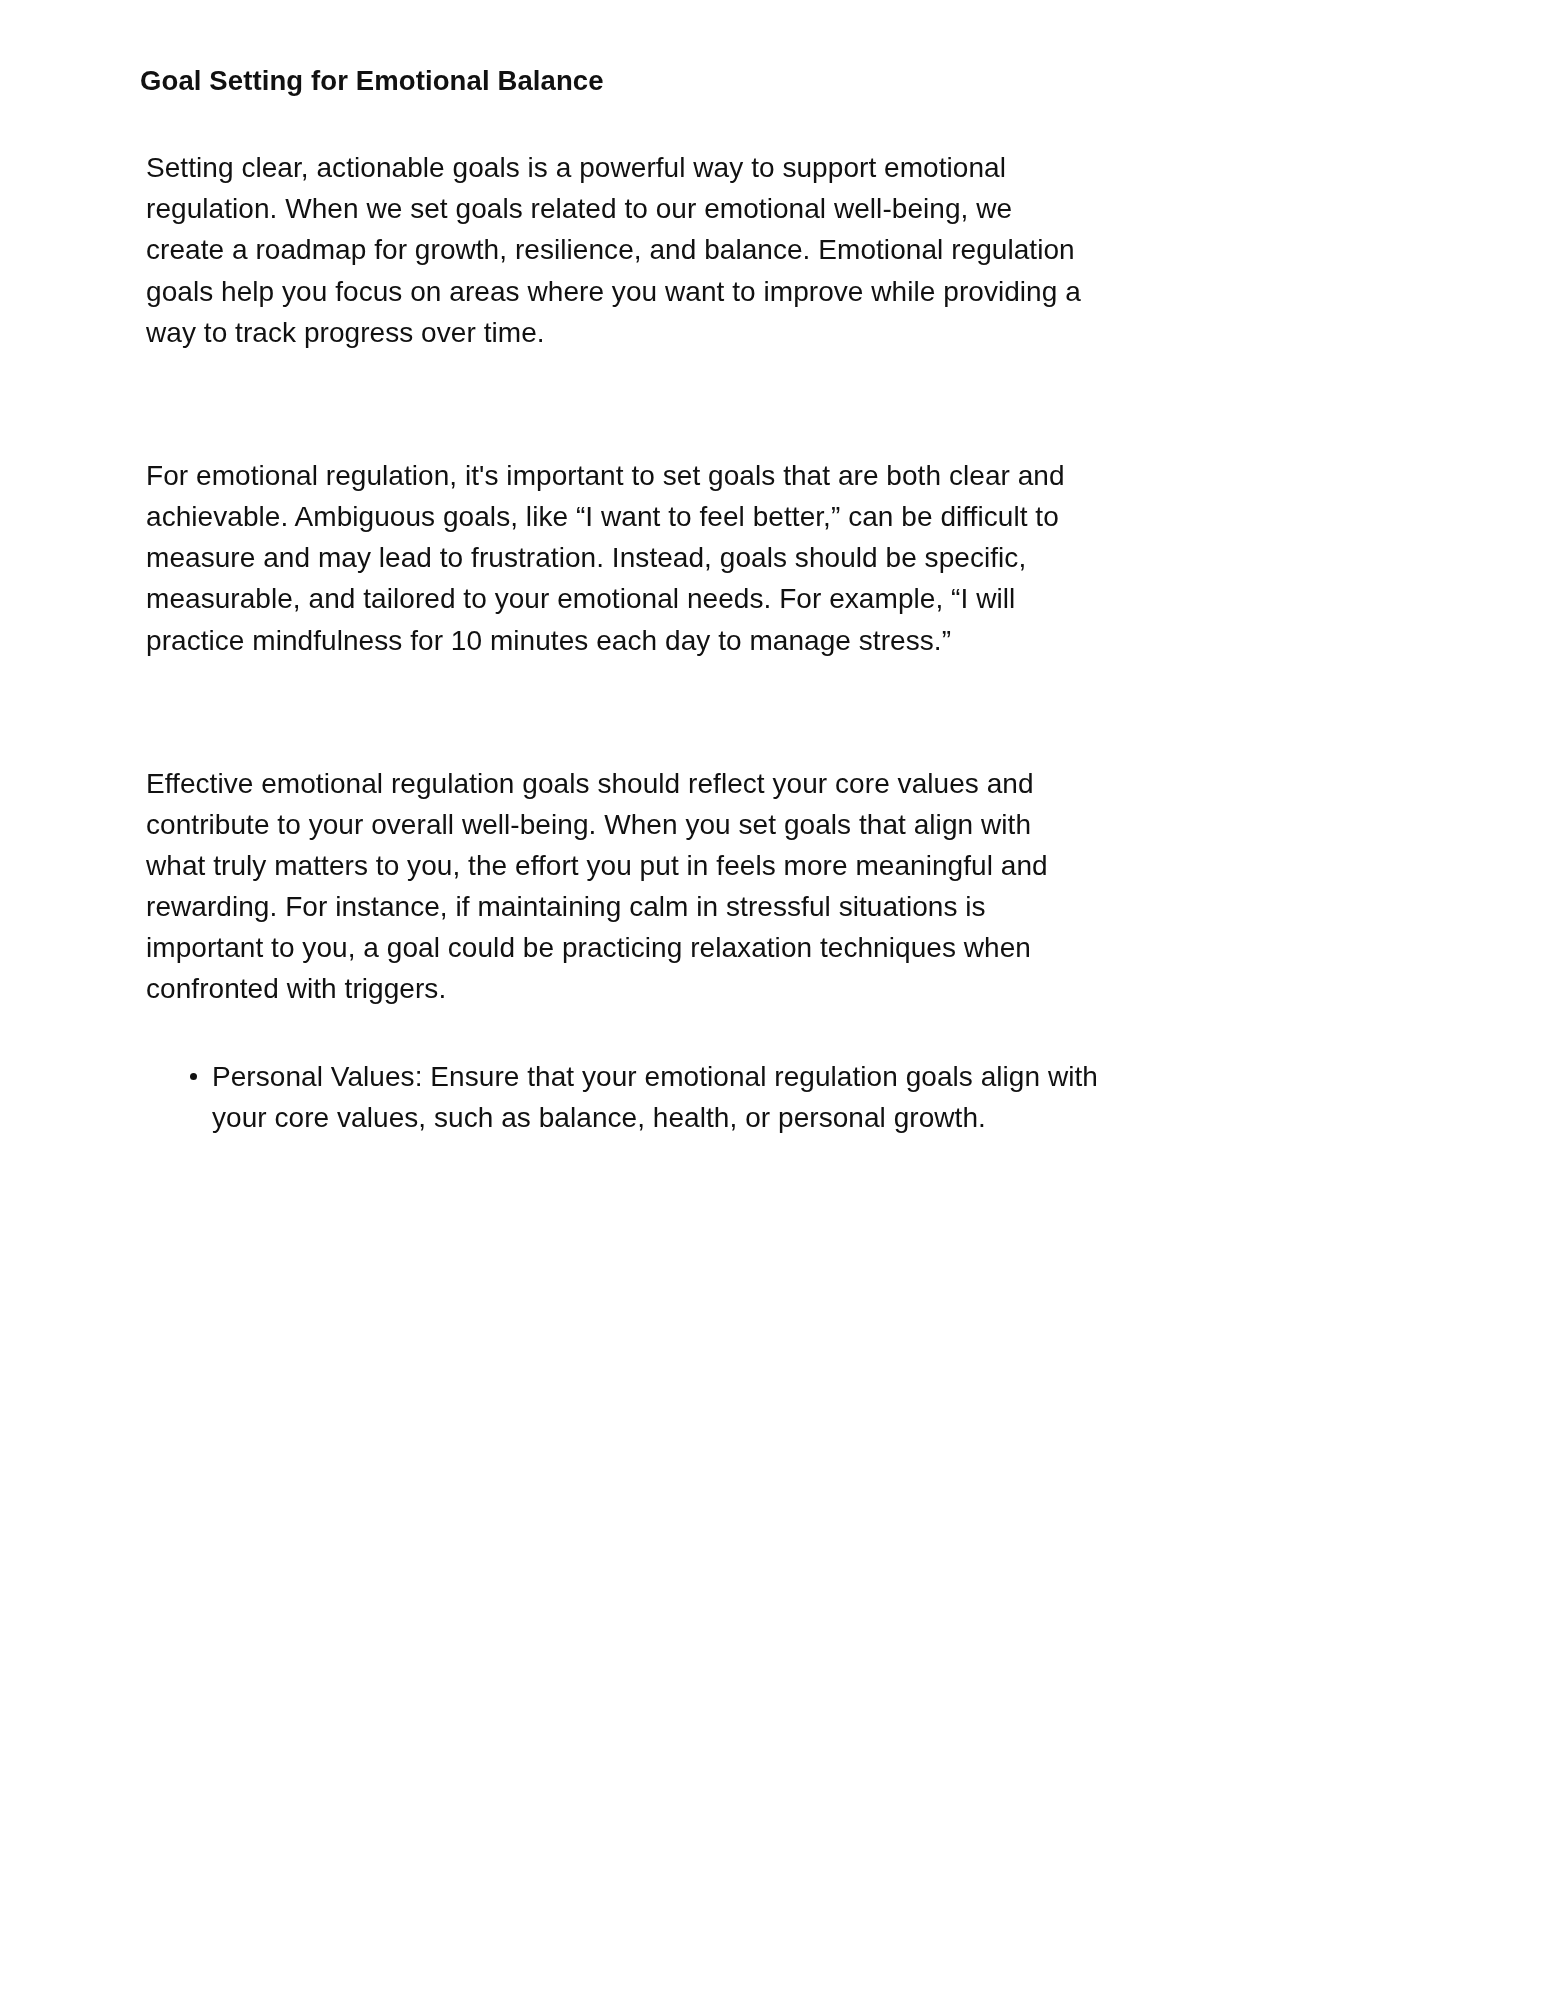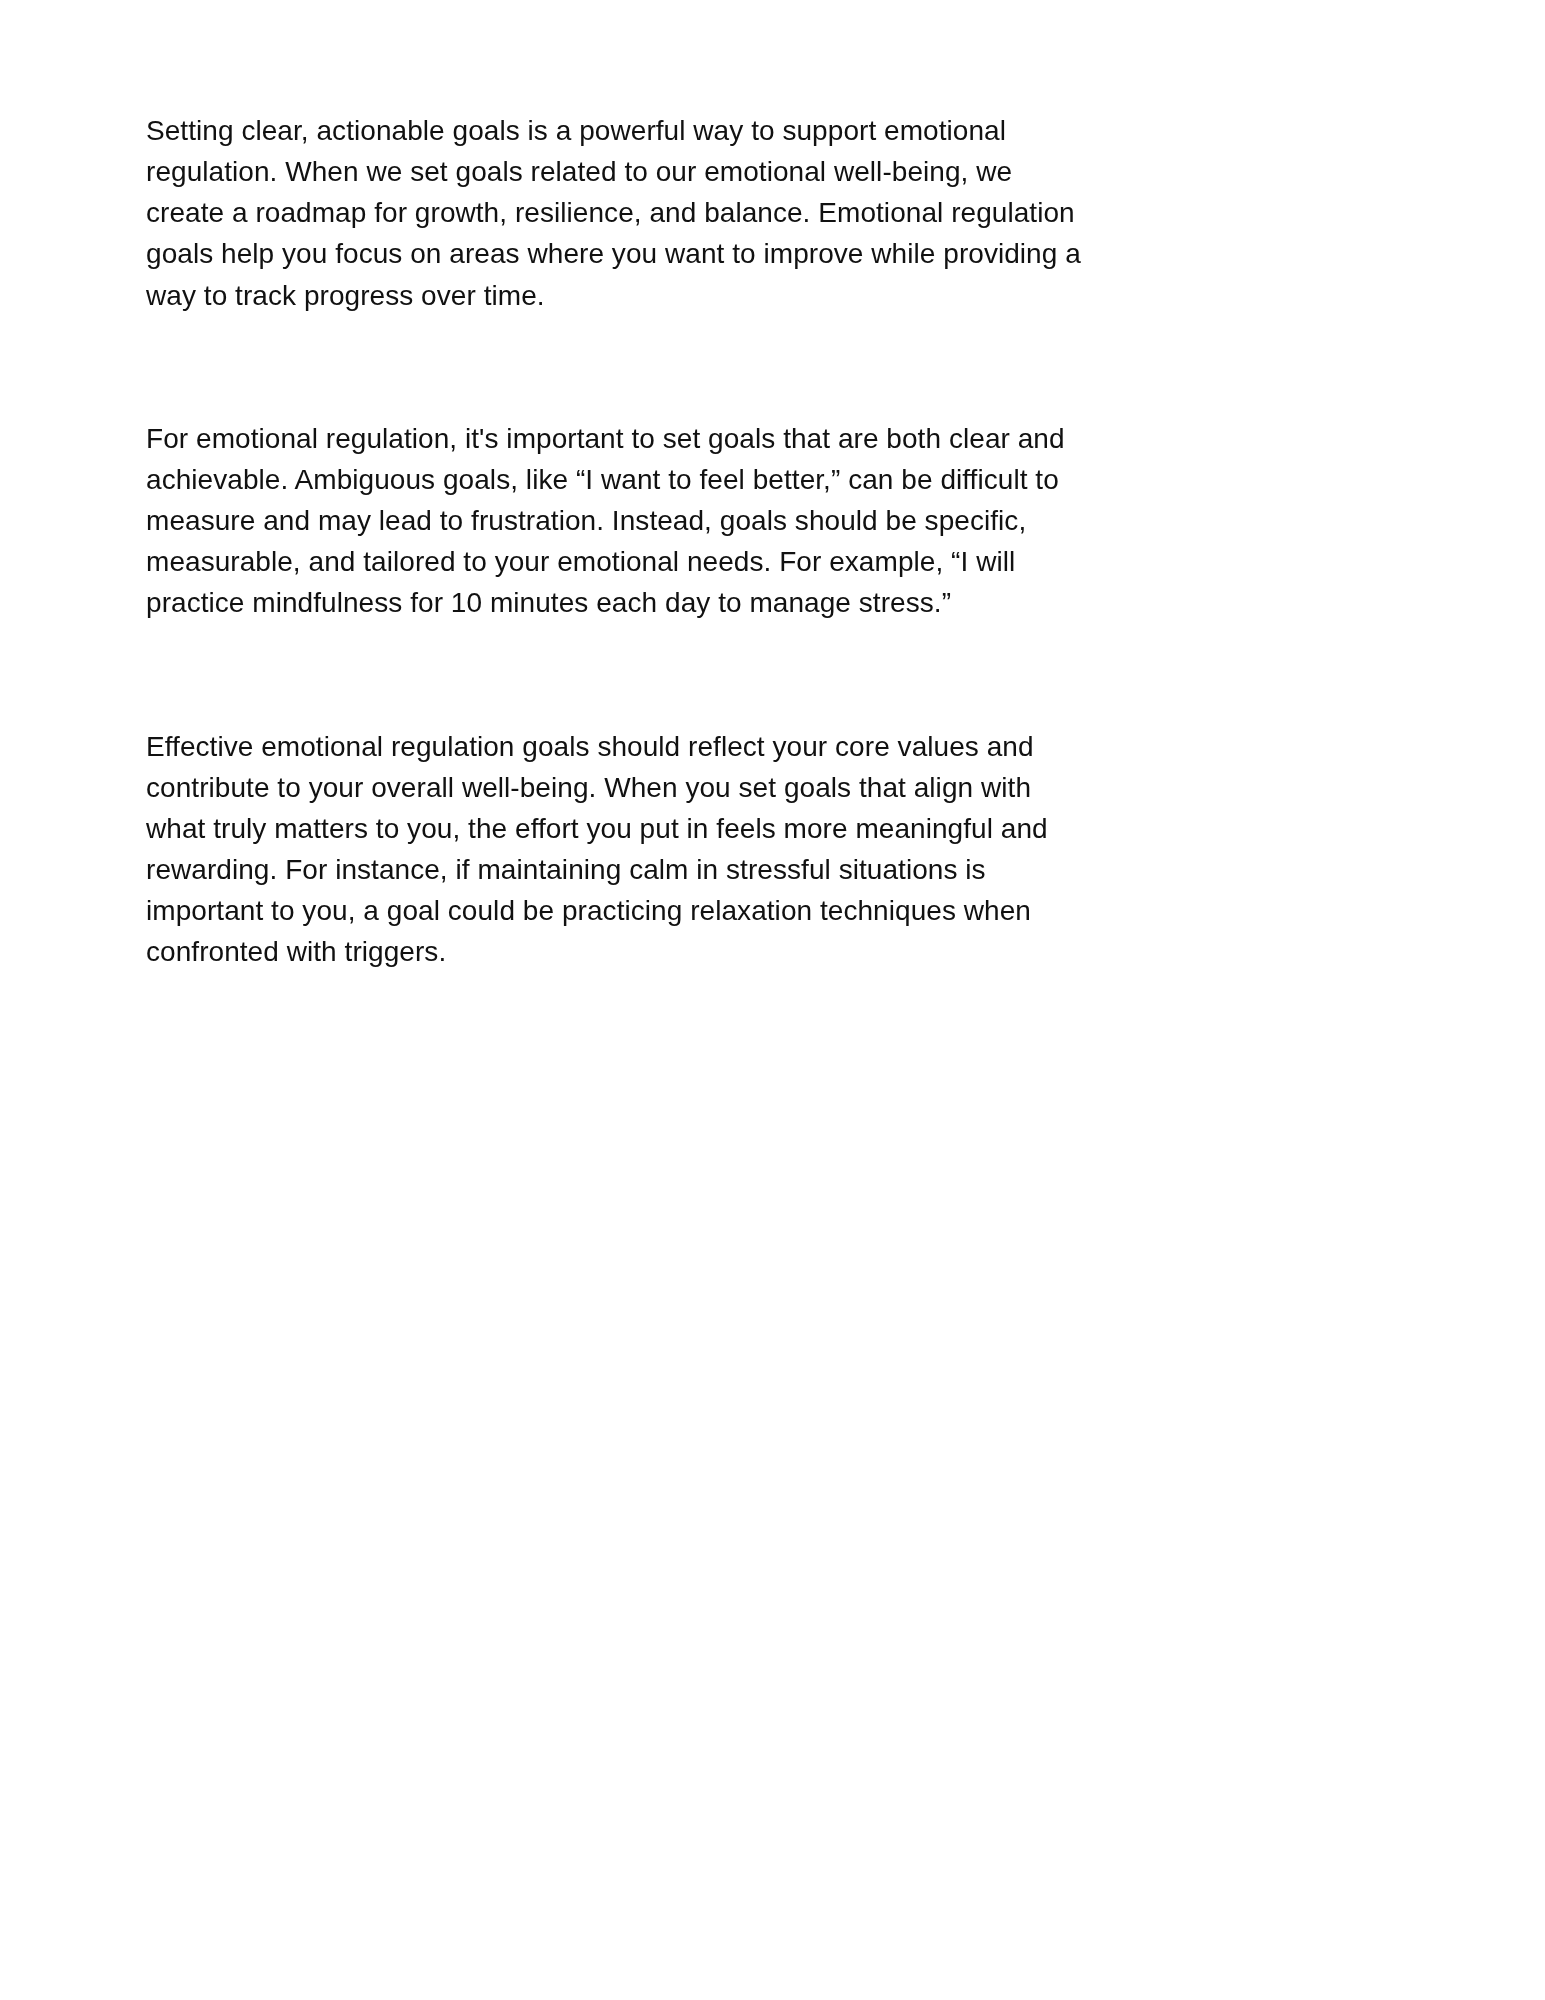--- a/index.html
+++ b/index.html
@@ -103,20 +103,21 @@
   }
 </style>
 </head>
 <body>
 
 <div class="page">
 
 
   <main class="content">
 
+    <h2 class="section-heading">Goal Setting for Emotional Balance</h2>
 
     <div class="gap-heading-to-para"></div>
 
     <p class="body-text">Setting clear, actionable goals is a powerful way to support emotional regulation. When we set goals related to our emotional well-being, we create a roadmap for growth, resilience, and balance. Emotional regulation goals help you focus on areas where you want to improve while providing a way to track progress over time.</p>
 
     <div class="gap-para-to-heading"></div>
 
 
     <div class="gap-heading-to-para"></div>
 
@@ -125,16 +126,17 @@
     <div class="gap-para-to-heading"></div>
 
 
     <div class="gap-heading-to-para"></div>
 
     <p class="body-text">Effective emotional regulation goals should reflect your core values and contribute to your overall well-being. When you set goals that align with what truly matters to you, the effort you put in feels more meaningful and rewarding. For instance, if maintaining calm in stressful situations is important to you, a goal could be practicing relaxation techniques when confronted with triggers.</p>
 
     <div class="gap-para-to-list"></div>
 
     <ul class="bullet-list">
+      <li>Personal Values: Ensure that your emotional regulation goals align with your core values, such as balance, health, or personal growth.</li>
     </ul>
 
   </main>
 </div>
 
 </body></html>

